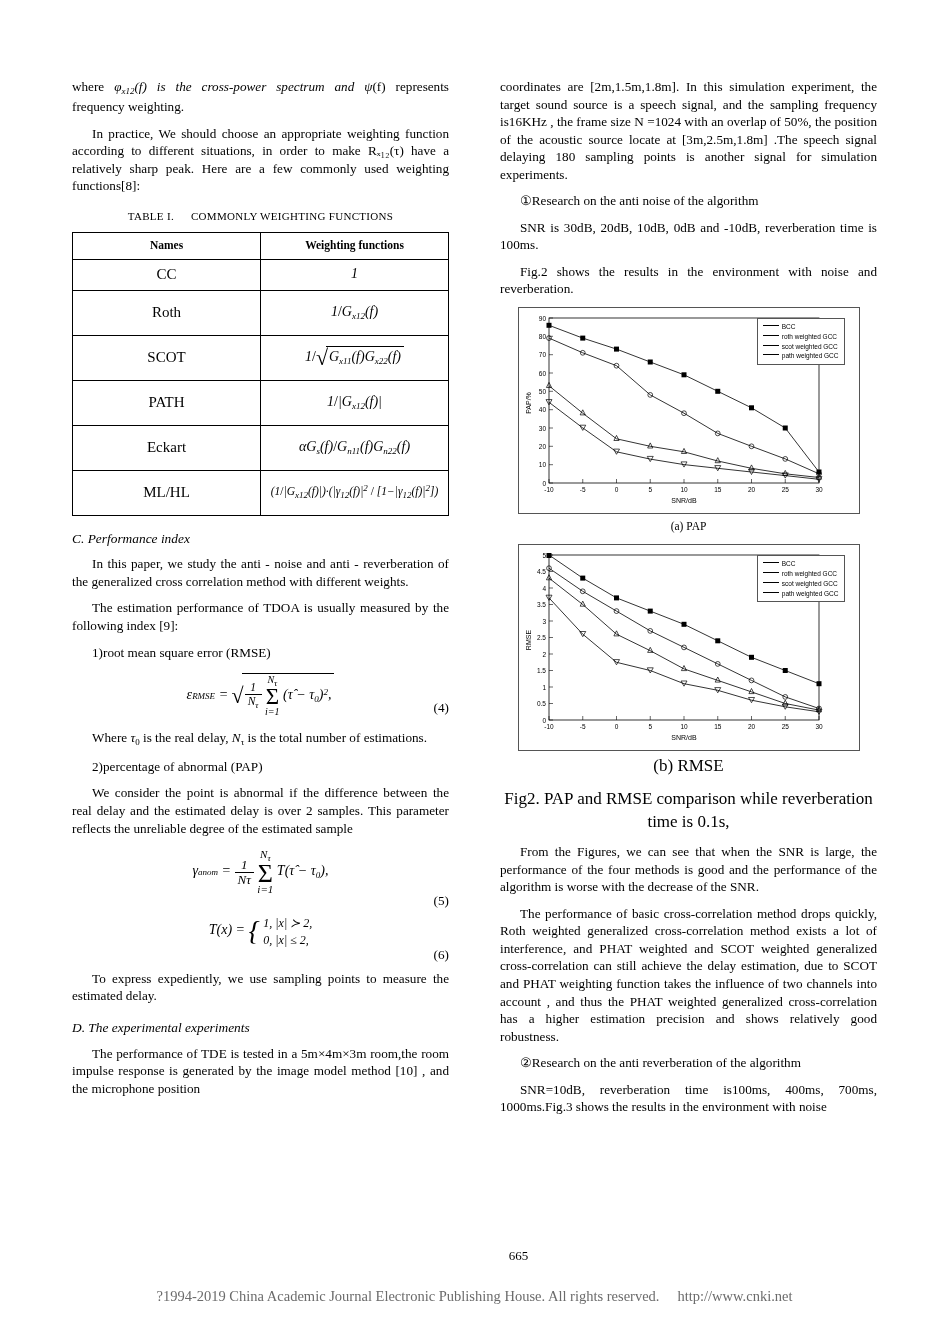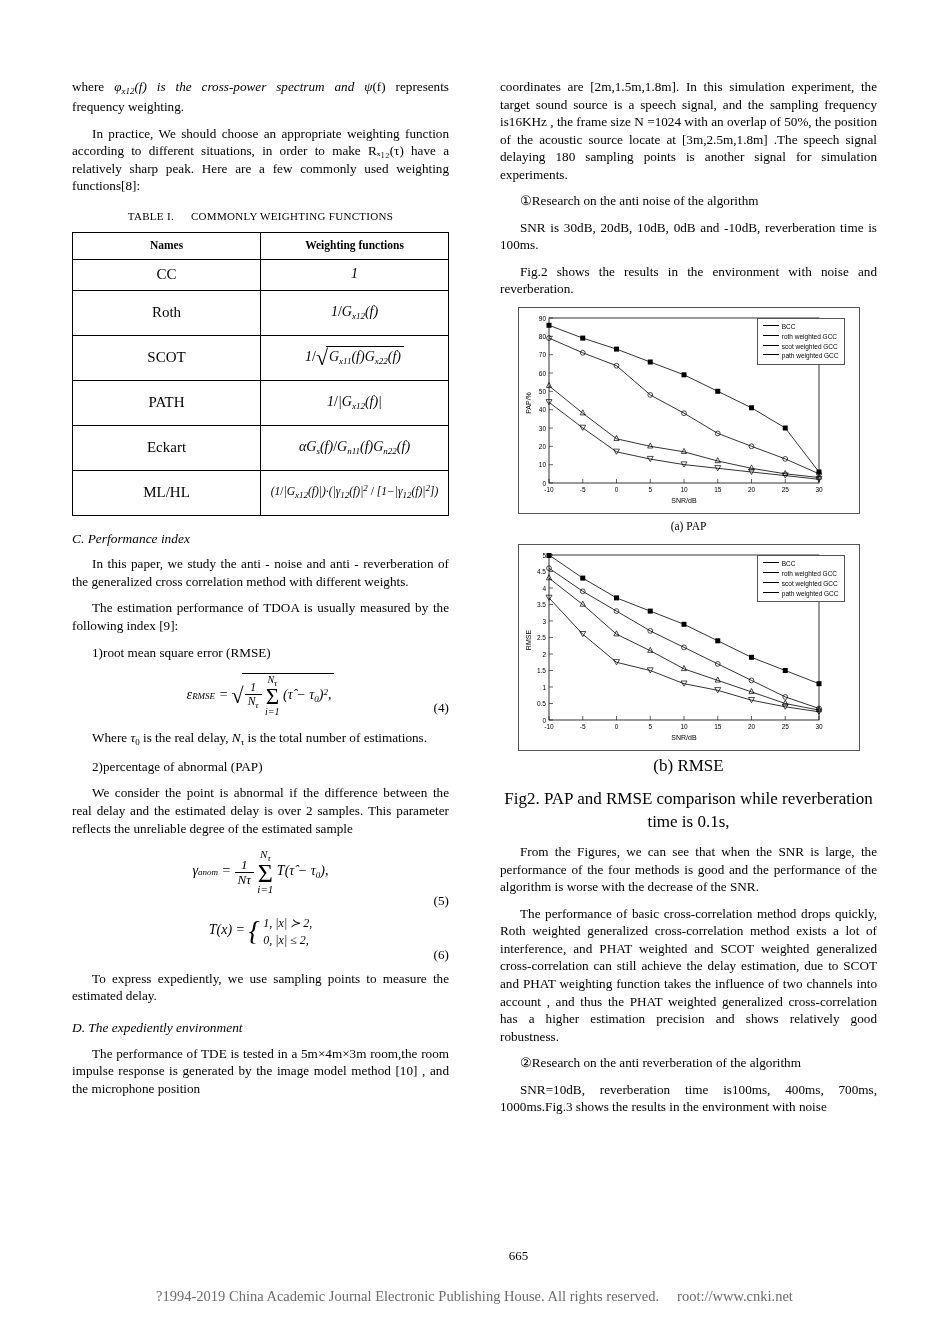--- a/index.html
+++ b/index.html
@@ -281,21 +281,21 @@
         <span class="cases">
           <span style="display:block">1,   |x| ≻ 2,</span>
           <span style="display:block">0,   |x| ≤ 2,</span>
         </span>
       </div>
       <span class="eq-num" style="bottom:-16px">(6)</span>
     </div>
 
     <p class="para" style="margin-top:22px">To express expediently, we use sampling points to measure the estimated delay.</p>
 
-    <p class="sec-head">D.  The expediently environment</p>
+    <p class="sec-head">D.  The experimental experiments</p>
     <p class="para">The performance of TDE is tested in a 5m×4m×3m room,the room impulse response is generated by the image model method [10] , and the microphone position</p>
   </div>
 
   <div class="col col-right">
 
     <p class="noindent">coordinates are [2m,1.5m,1.8m]. In this simulation experiment, the target sound source is a speech signal, and the sampling frequency is16KHz , the frame size N =1024 with an overlap of 50%, the position of the acoustic source locate at [3m,2.5m,1.8m] .The speech signal delaying 180 sampling points is another signal for simulation experiments.</p>
     <p class="para">①Research on the anti noise of the algorithm</p>
     <p class="para">SNR is 30dB, 20dB, 10dB, 0dB and -10dB, reverberation time is 100ms.</p>
     <p class="para">Fig.2 shows the results in the environment with noise and reverberation.</p>
 
@@ -539,16 +539,16 @@
 
     <p class="para">From the Figures, we can see that when the SNR is large, the performance of the four methods is good and the performance of the algorithm is worse with the decrease of the SNR.</p>
     <p class="para">The performance of basic cross-correlation method drops quickly, Roth weighted generalized cross-correlation method exists a lot of interference, and PHAT weighted and SCOT weighted generalized cross-correlation can still achieve the delay estimation, due to SCOT and PHAT weighting function takes the influence of two channels into account , and thus the PHAT weighted generalized cross-correlation has a higher estimation precision and shows relatively good robustness.</p>
     <p class="para">②Research on the anti reverberation of the algorithm</p>
     <p class="para">SNR=10dB, reverberation time is100ms, 400ms, 700ms, 1000ms.Fig.3 shows the results in the environment with noise</p>
   </div>
 
   <div class="page-num">665</div>
 
   <div class="footer-line">
-    <span>?1994-2019 China Academic Journal Electronic Publishing House. All rights reserved.</span><span class="url">root://www.cnki.net</span>
+    <span>?1994-2019 China Academic Journal Electronic Publishing House. All rights reserved.</span><span class="url">http://www.cnki.net</span>
   </div>
 
 </div>
 
 </body></html>

